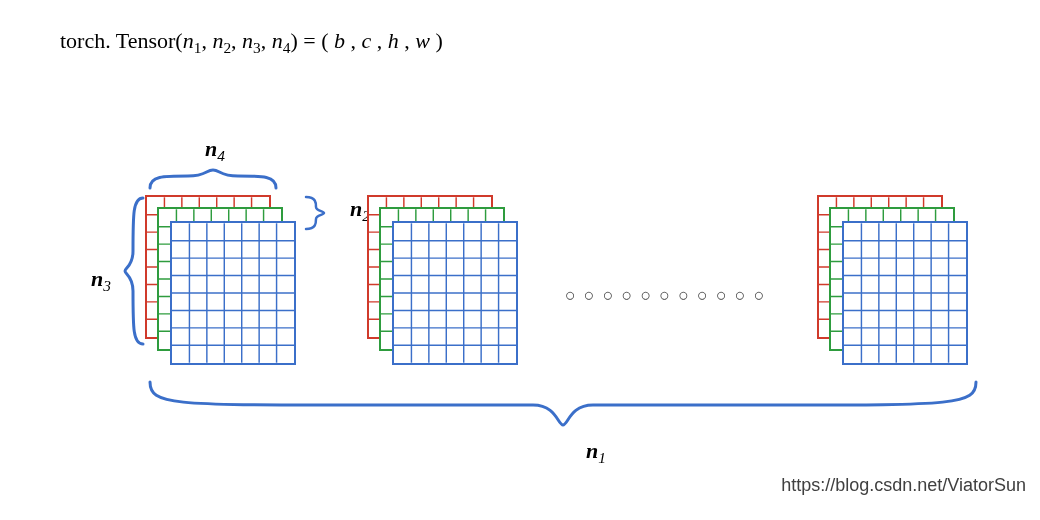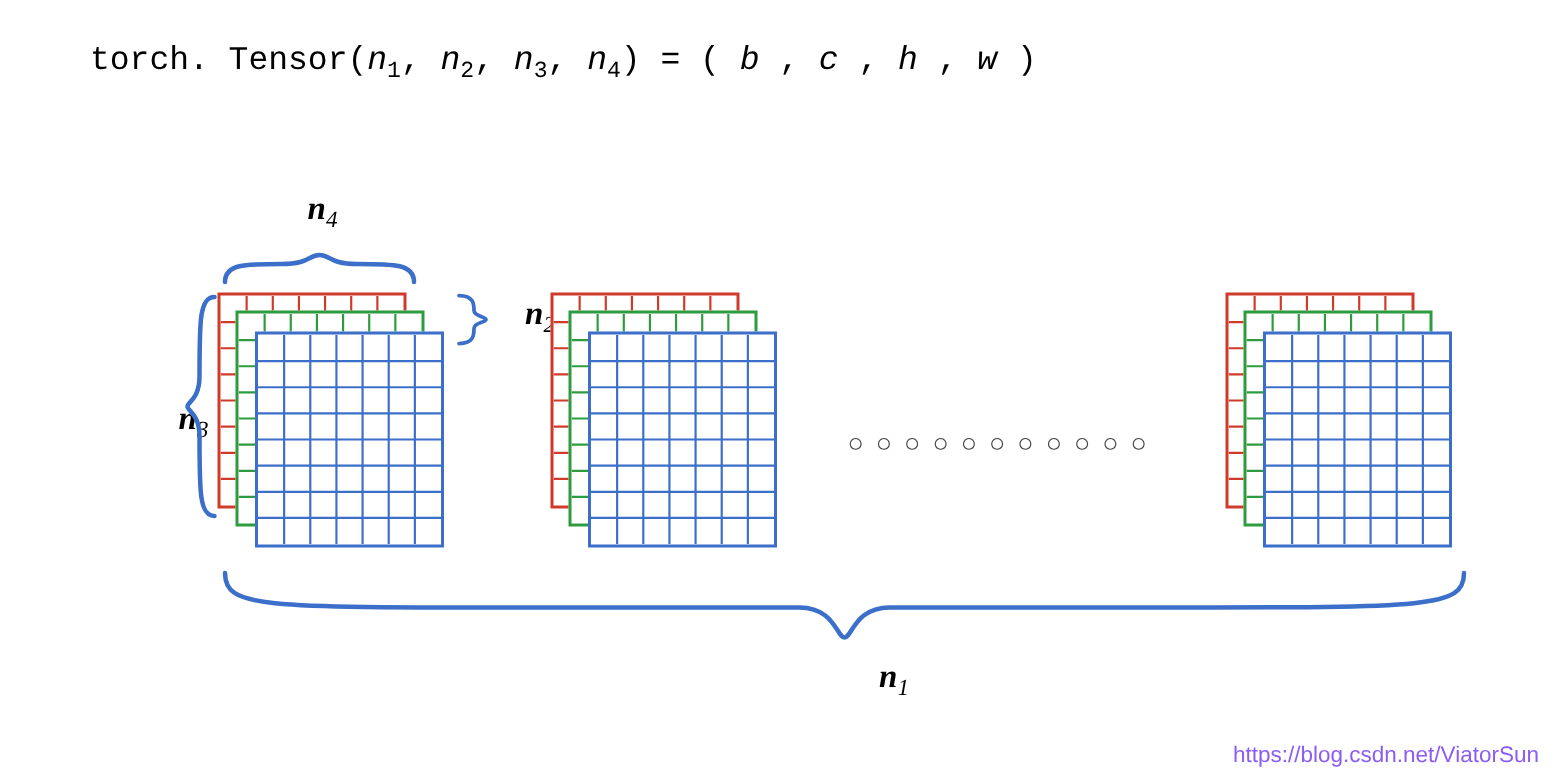--- a/index.html
+++ b/index.html
@@ -10,21 +10,20 @@
       font-family: "Times New Roman", serif;
       position: relative;
       overflow: hidden;
     }
     .equation {
       position: absolute;
       top: 28px;
       left: 60px;
       font-size: 22px;
       color: #000;
-      font-family: Liberation Mono, monospace;
     }
     .equation .italic { font-style: italic; }
     .equation sub { font-size: 0.7em; }
     .diagram {
       position: absolute;
       top: 195px;
       left: 145px;
       width: 850px;
       height: 190px;
     }
@@ -55,51 +54,51 @@
     .label {
       position: absolute;
       font-style: italic;
       font-size: 22px;
       color: #000;
       font-weight: bold;
     }
     .label sub { font-size: 0.7em; font-weight: normal; }
     .watermark {
       position: absolute;
-      bottom: 8px;
+      bottom: 24px;
       right: 14px;
-      color: #8b5cf6;
+      color: #404040;
       font-family: Arial, sans-serif;
-      font-size: 15px;
+      font-size: 18px;
     }
     .brace { position: absolute; }
   </style>
 </head>
 <body>
 
 <div class="equation">
   <span>torch. Tensor(</span><span class="italic">n</span><sub>1</sub><span>, </span><span class="italic">n</span><sub>2</sub><span>, </span><span class="italic">n</span><sub>3</sub><span>, </span><span class="italic">n</span><sub>4</sub><span>) = ( </span><span class="italic">b</span><span> , </span><span class="italic">c</span><span> , </span><span class="italic">h</span><span> , </span><span class="italic">w</span><span> )</span>
 </div>
 
-<div class="label" style="top:126px; left:205px;">
+<div class="label" style="top:136px; left:205px;">
   <span>n</span><sub>4</sub>
 </div>
 
 <svg class="brace" style="top:168px; left:148px;" width="130" height="24">
   <path d="M 2 20 C 2 8, 15 8, 40 8 C 58 8, 58 2, 65 2 C 72 2, 72 8, 90 8 C 115 8, 128 8, 128 20" fill="none" stroke="#3b6fc9" stroke-width="3" stroke-linecap="round"></path>
 </svg>
 
 <div class="label" style="top:196px; left:330px;margin-left:20px;">
   <span>n</span><sub>2</sub>
 </div>
 <svg class="brace" style="top:195px; left:304px;" width="24" height="36">
   <path d="M 2 2 C 12 2, 12 8, 12 12 C 12 16, 20 16, 20 18 C 20 20, 12 20, 12 24 C 12 28, 12 34, 2 34" fill="none" stroke="#3b6fc9" stroke-width="2.5" stroke-linecap="round"></path>
 </svg>
 
-<div class="label" style="top:266px; left:91px;margin-left:28px;">
+<div class="label" style="top:266px; left:91px;">
   <span>n</span><sub>3</sub>
 </div>
 <svg class="brace" style="top:196px; left:123px;" width="24" height="150">
   <path d="M 20 2 C 10 2, 10 18, 10 55 C 10 70, 2 72, 2 75 C 2 78, 10 80, 10 95 C 10 132, 10 148, 20 148" fill="none" stroke="#3b6fc9" stroke-width="3" stroke-linecap="round"></path>
 </svg>
 
 <div class="diagram">
 
   <div class="stack" style="left:0px;">
     <div class="grid-layer red-layer">

